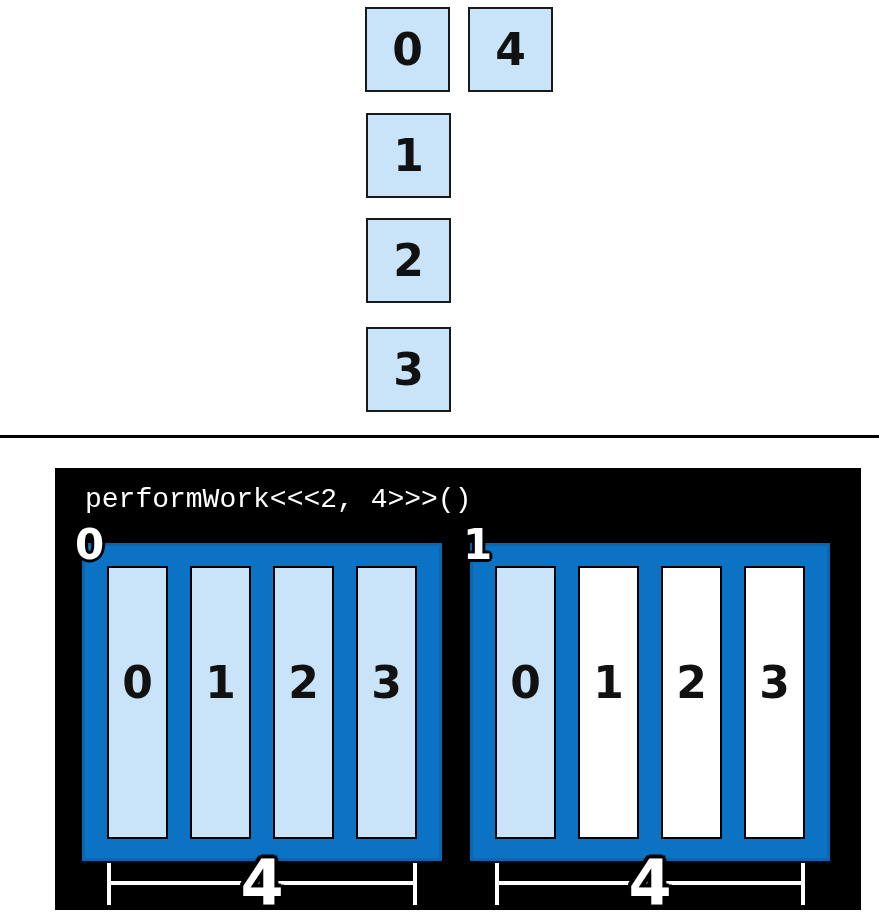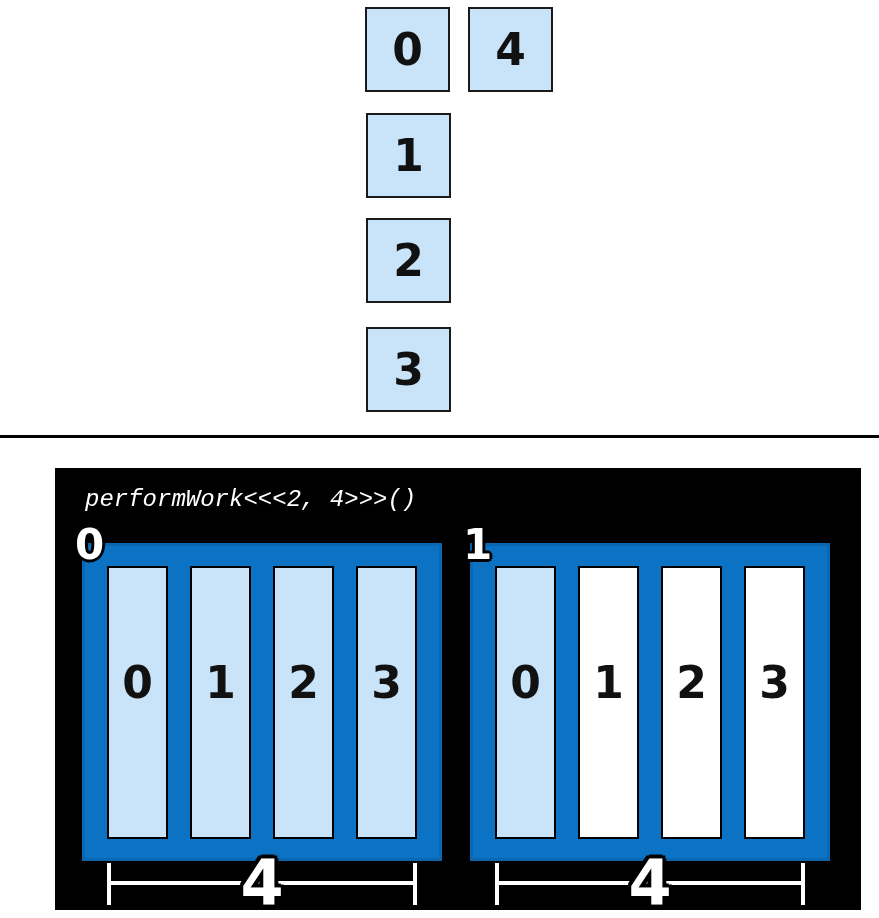--- a/index.html
+++ b/index.html
@@ -55,24 +55,23 @@
     width: 806px;
     height: 442px;
     background: #000000;
   }
   .code-line {
     position: absolute;
     left: 30px;
     top: 16px;
     color: #ffffff;
     font-family: "Liberation Mono", monospace;
-    font-size: 24px;
+    font-size: 28px;
     line-height: 32px;
     white-space: pre;
-    font-style: italic;
   }
 
   
   .block {
     position: absolute;
     top: 75px;
     width: 360px;
     height: 318px;
     box-sizing: border-box;
     background: #0b72c4;

